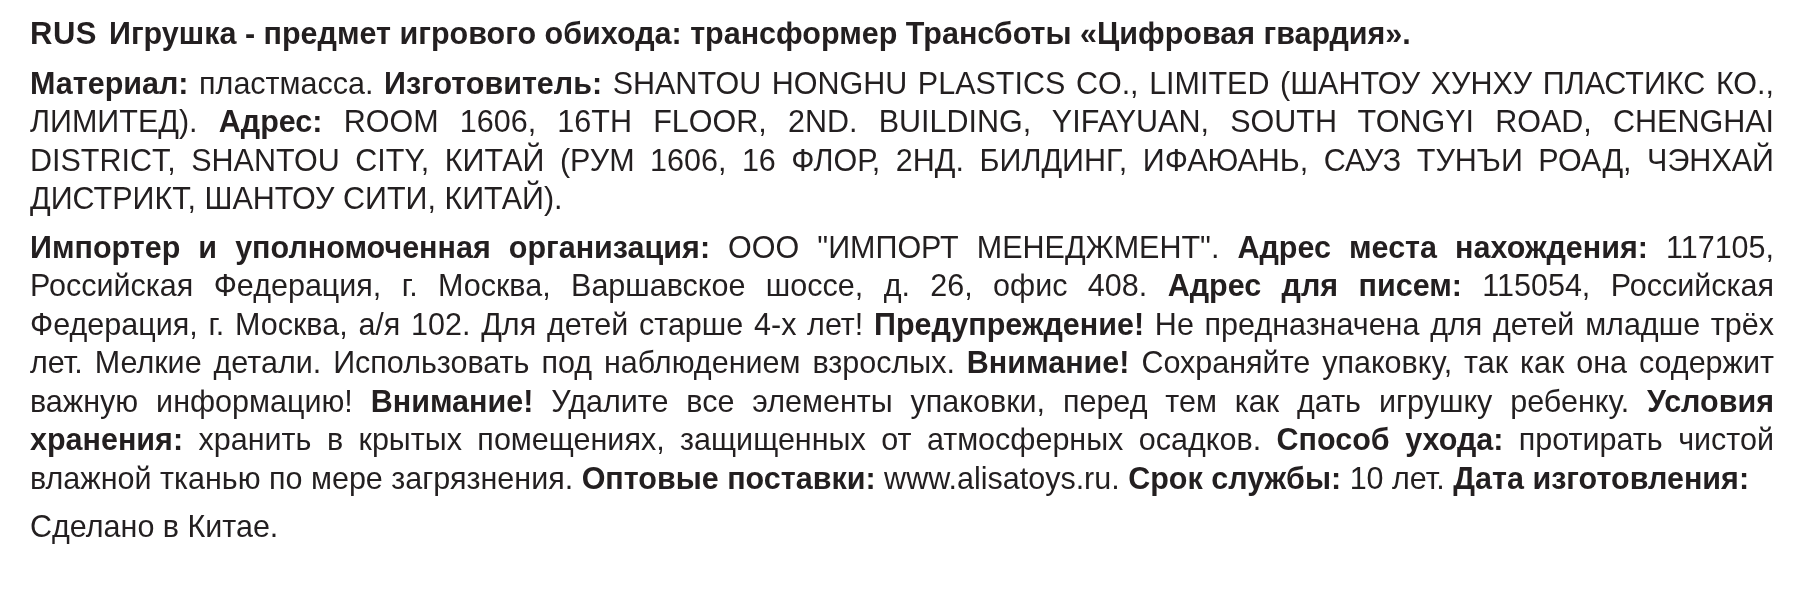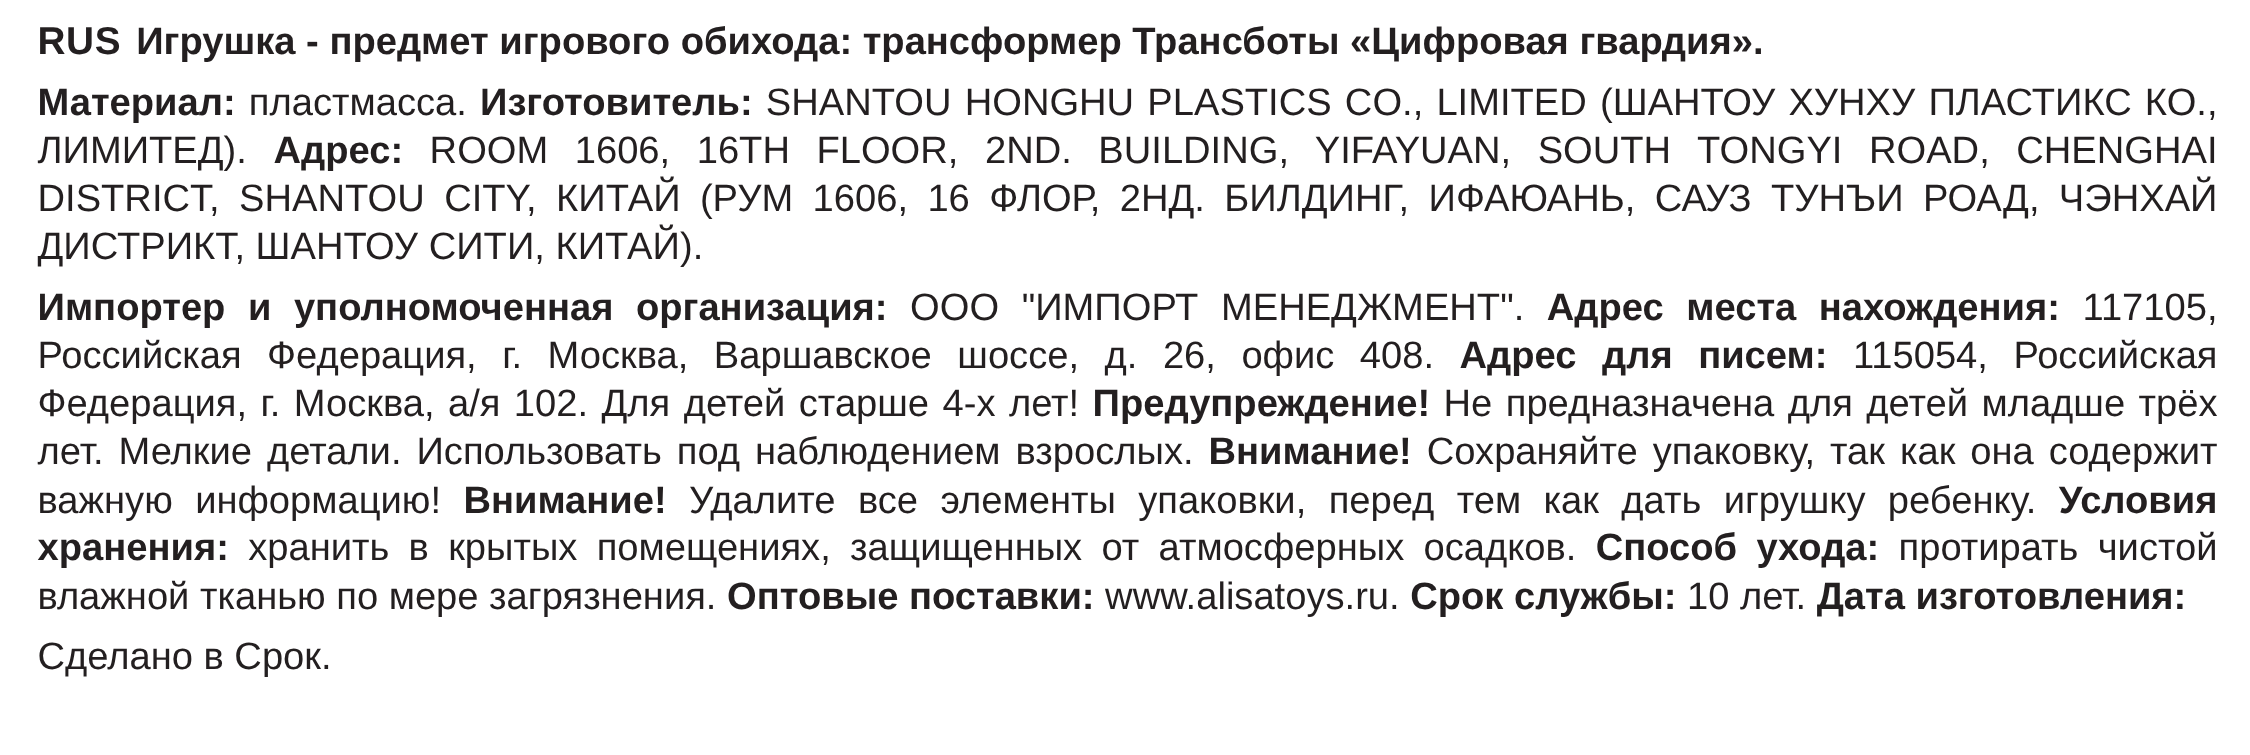--- a/index.html
+++ b/index.html
@@ -58,15 +58,15 @@
 <div class="label-sheet">
 
   <p class="para">
     <span class="rus">RUS</span><span class="gap"></span><span class="b">Игрушка - предмет игрового обихода: трансформер Трансботы «Цифровая гвардия».</span>
   </p>
 
   <p class="para"><span class="b">Материал:</span><span> пластмасса. </span><span class="b">Изготовитель:</span><span> SHANTOU HONGHU PLASTICS CO., LIMITED (ШАНТОУ ХУНХУ ПЛАСТИКС КО., ЛИМИТЕД). </span><span class="b">Адрес:</span><span> ROOM 1606, 16TH FLOOR, 2ND. BUILDING, YIFAYUAN, SOUTH TONGYI ROAD, CHENGHAI DISTRICT, SHANTOU CITY, КИТАЙ (РУМ 1606, 16 ФЛОР, 2НД. БИЛДИНГ, ИФАЮАНЬ, САУЗ ТУНЪИ РОАД, ЧЭНХАЙ ДИСТРИКТ, ШАНТОУ СИТИ, КИТАЙ).</span></p>
 
   <p class="para"><span class="b">Импортер и уполномоченная организация:</span><span> ООО "ИМПОРТ МЕНЕДЖМЕНТ". </span><span class="b">Адрес места нахождения:</span><span> 117105, Российская Федерация, г. Москва, Варшавское шоссе, д. 26, офис 408. </span><span class="b">Адрес для писем:</span><span> 115054, Российская Федерация, г. Москва, а/я 102. Для детей старше 4-х лет! </span><span class="b">Предупреждение!</span><span> Не предназначена для детей младше трёх лет. Мелкие детали. Использовать под наблюдением взрослых. </span><span class="b">Внимание!</span><span> Сохраняйте упаковку, так как она содержит важную информацию! </span><span class="b">Внимание!</span><span> Удалите все элементы упаковки, перед тем как дать игрушку ребенку. </span><span class="b">Условия хранения:</span><span> хранить в крытых помещениях, защищенных от атмосферных осадков. </span><span class="b">Способ ухода:</span><span> протирать чистой влажной тканью по мере загрязнения. </span><span class="b">Оптовые поставки:</span><span> www.alisatoys.ru. </span><span class="b">Срок службы:</span><span> 10 лет. </span><span class="b">Дата изготовления:</span></p>
 
-  <p class="para last"><span>Сделано в Срок.</span></p>
+  <p class="para last"><span>Сделано в Китае.</span></p>
 
 </div>
 
 </body></html>

